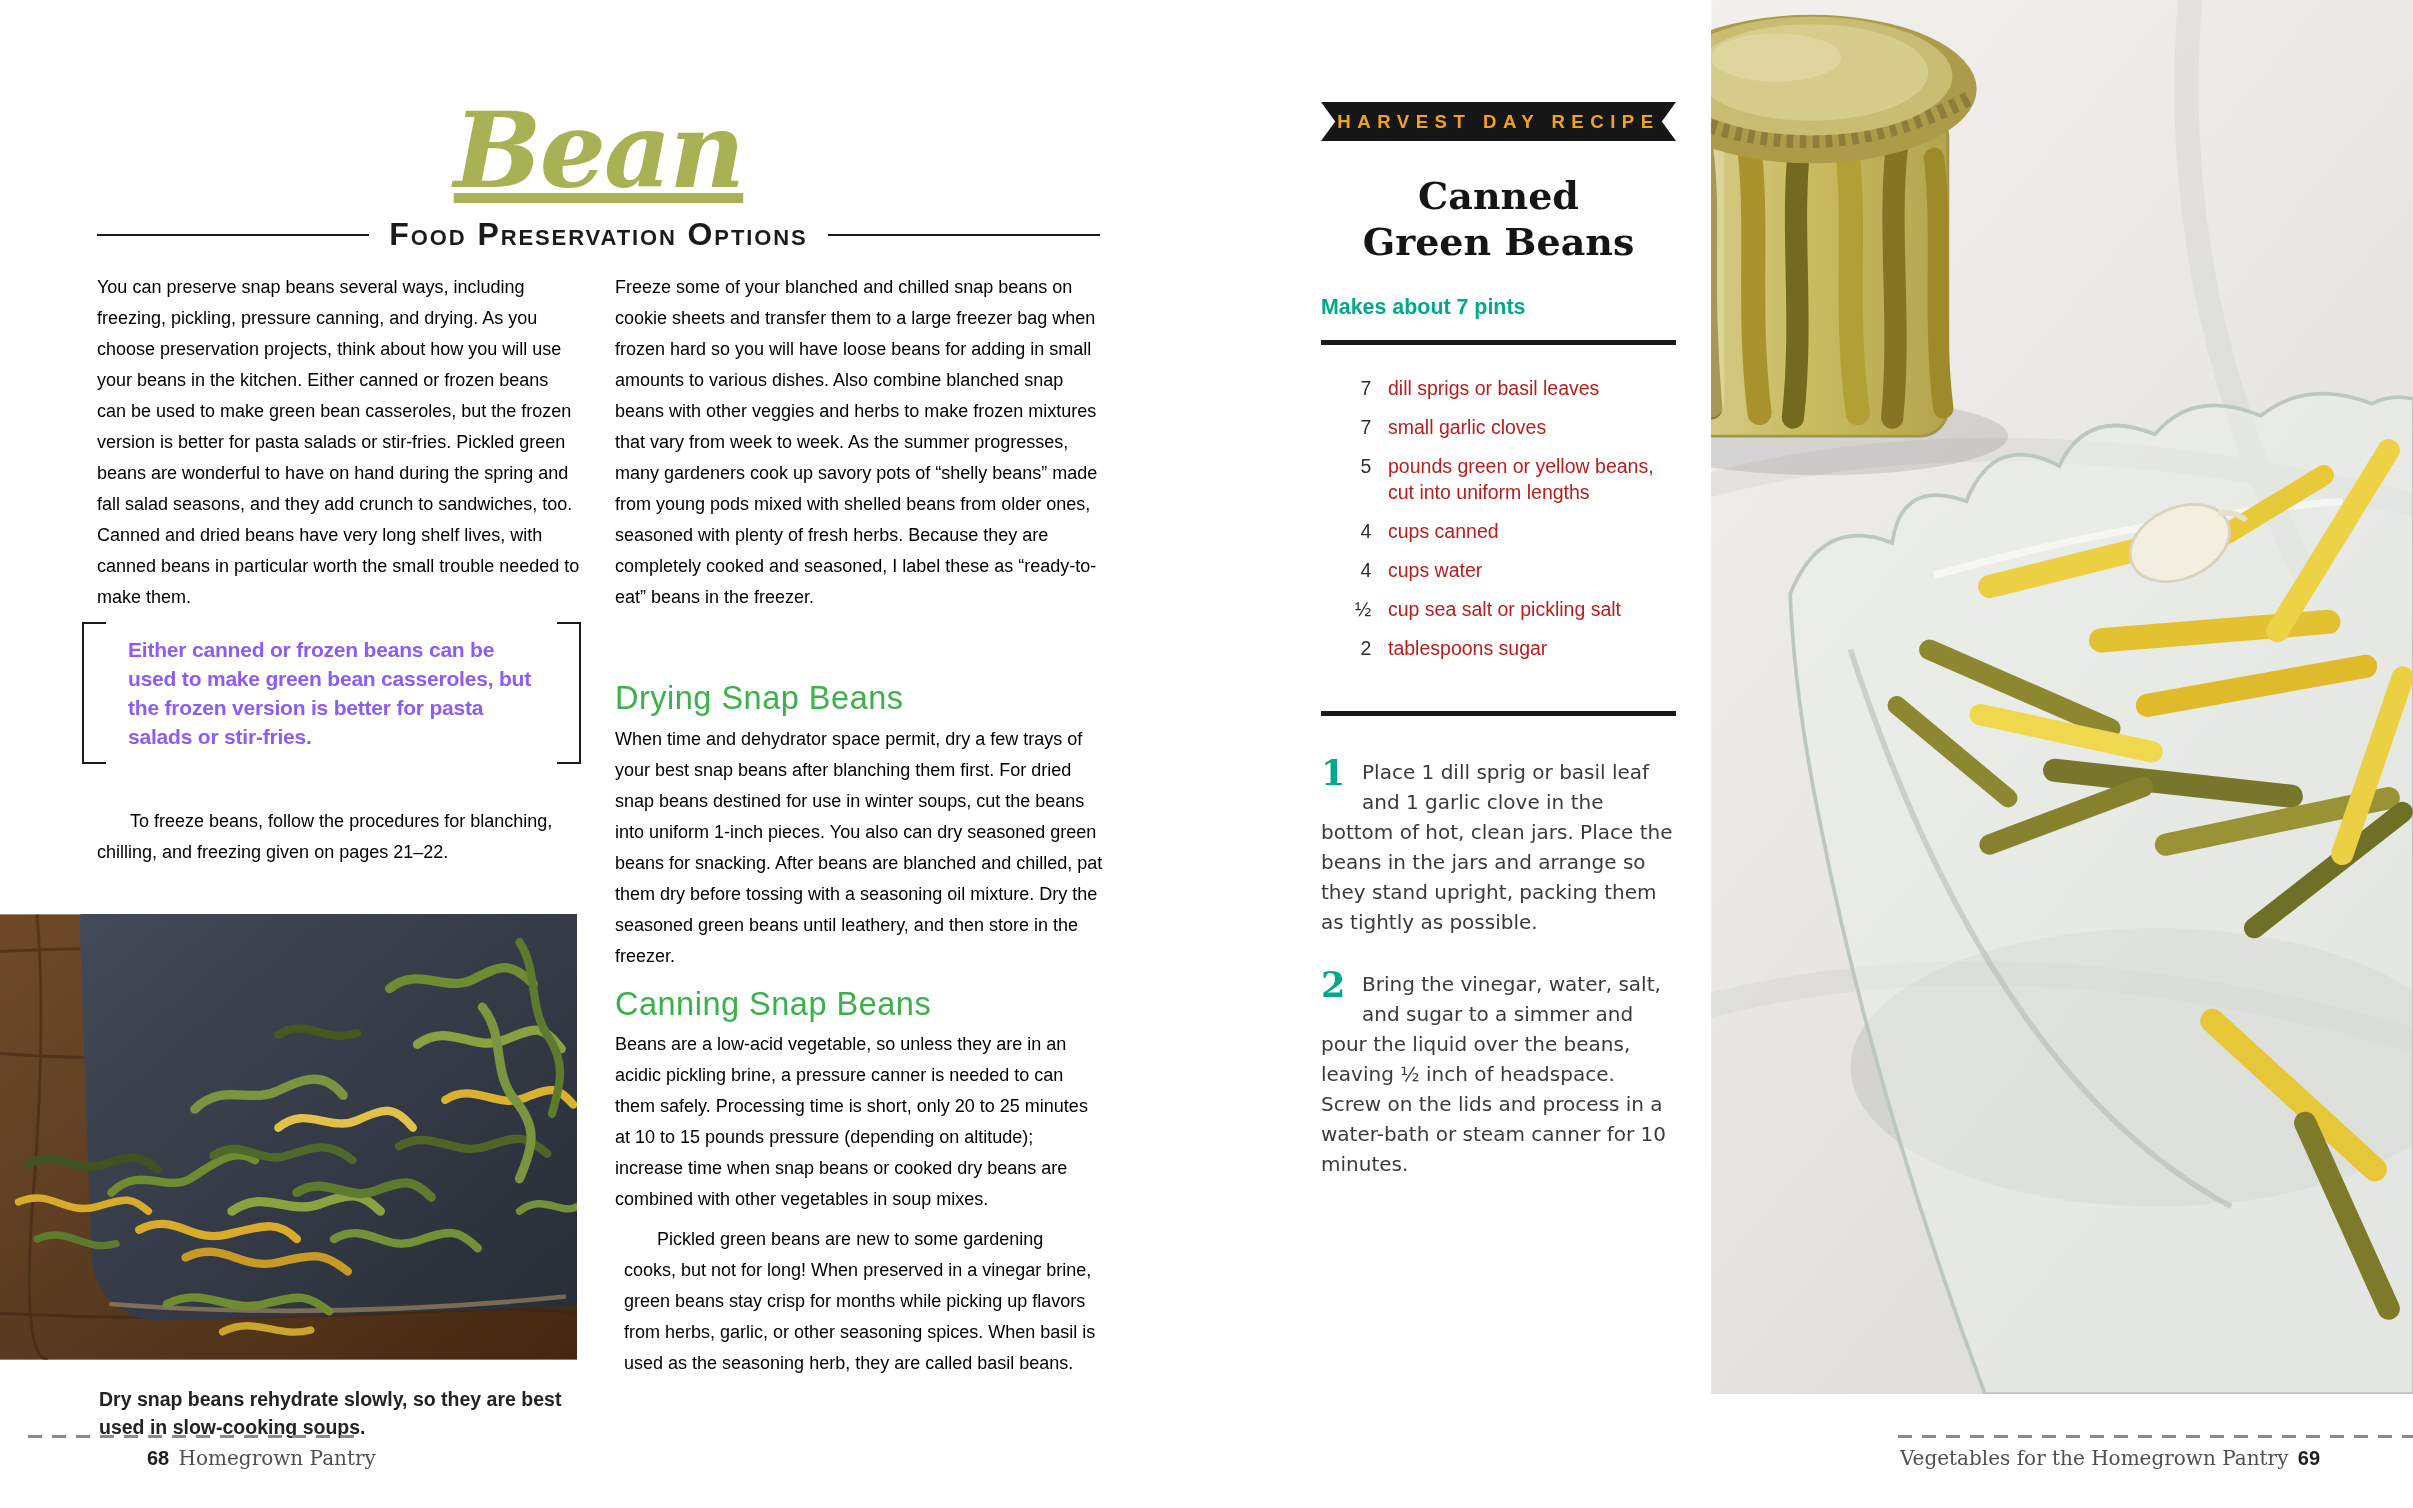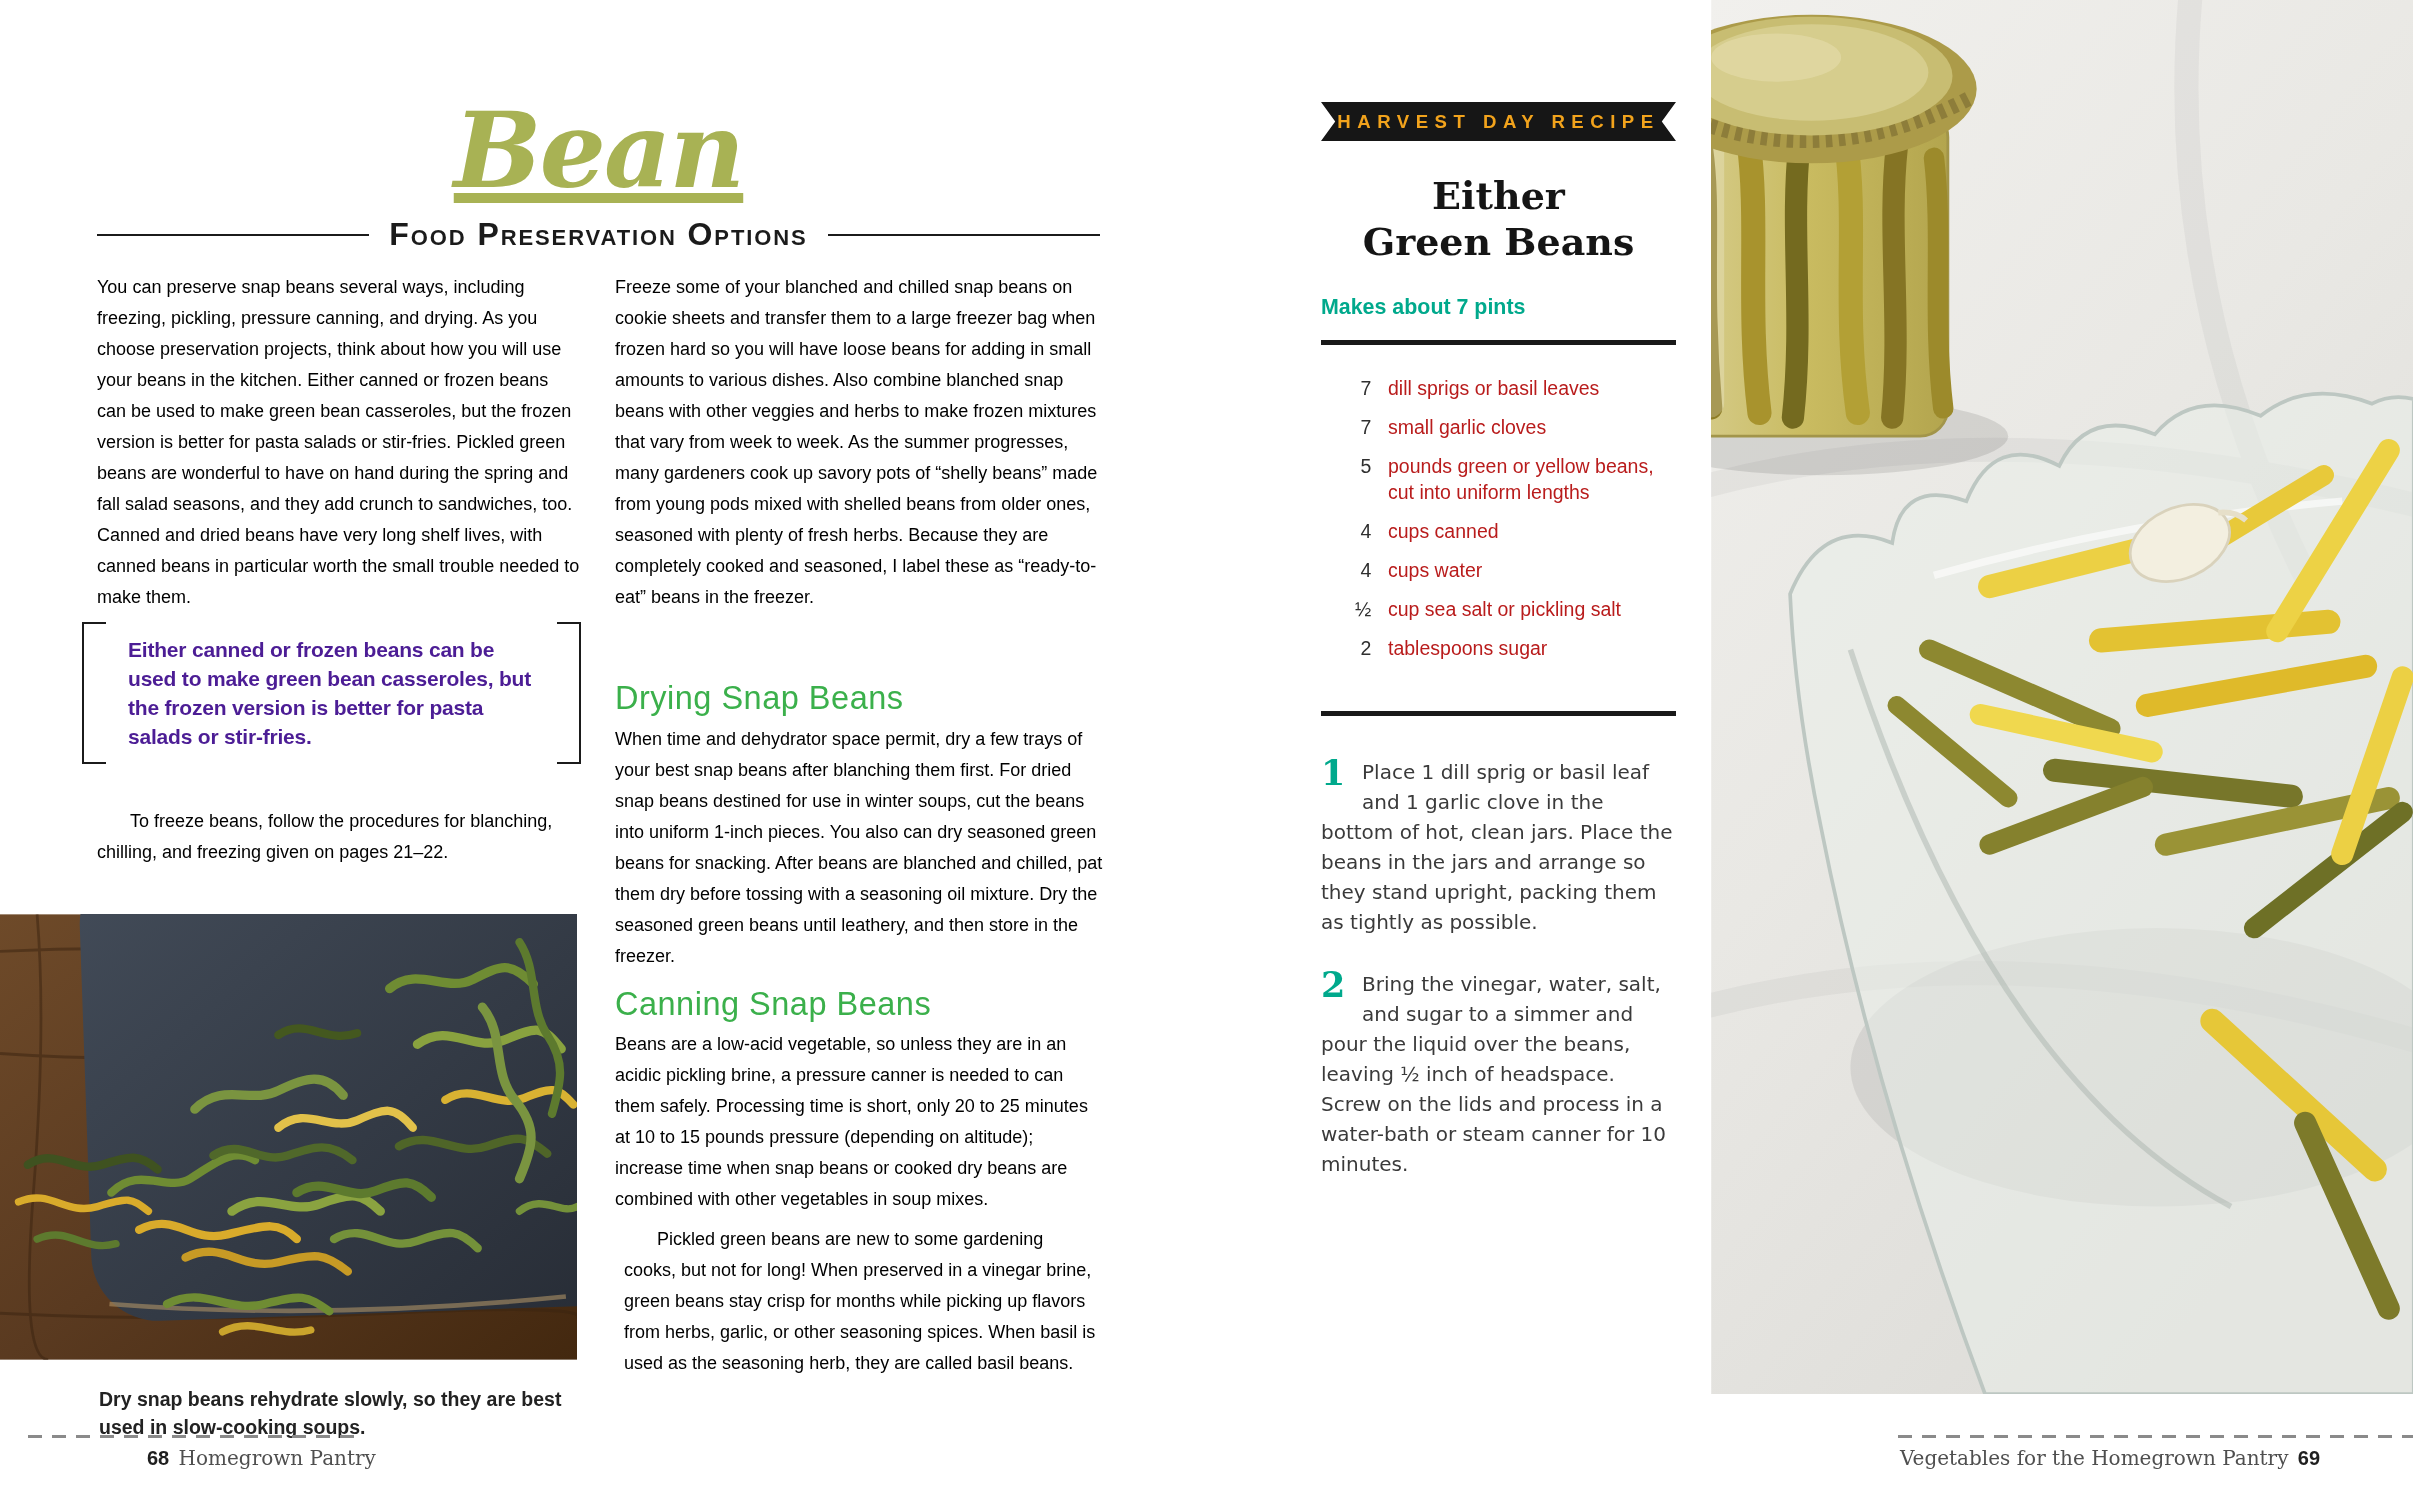--- a/index.html
+++ b/index.html
@@ -19,21 +19,21 @@
   }
   .subtitle-row .rule{flex:1;height:0;border-top:2.8px solid #1b1b1b;}
   .subtitle-text{
     font-variant:small-caps;font-weight:bold;font-size:32px;letter-spacing:1.9px;color:#1b1b1b;
     white-space:nowrap;
   }
   .bodytext{font-size:18px;line-height:31px;color:#000000;}
   .col1-p1{position:absolute;left:97px;top:272px;width:483px;}
   .pullquote{
     position:absolute;left:82px;top:622px;width:407px;
-    padding:13px 46px;font-weight:bold;font-size:21px;line-height:29px;color:#4c1d95;
+    padding:13px 46px;font-weight:bold;font-size:21px;line-height:29px;color:#8b5cf6;
     letter-spacing:-0.2px;
   }
   .pullquote::before{
     content:"";position:absolute;left:0;top:0;bottom:0;width:22px;
     border:2.8px solid #1b1b1b;border-right:none;
   }
   .pullquote::after{
     content:"";position:absolute;right:0;top:0;bottom:0;width:22px;
     border:2.8px solid #1b1b1b;border-left:none;
   }
@@ -187,21 +187,21 @@
   <div class="bodytext sec2-body">
     <p class="p1">Beans are a low-acid vegetable, so unless they are in an acidic pickling brine, a pressure canner is needed to can them safely. Processing time is short, only 20 to 25 minutes at 10 to 15 pounds pressure (depending on altitude); increase time when snap beans or cooked dry beans are combined with other vegetables in soup mixes.</p>
     <p class="p2">Pickled green beans are new to some gardening cooks, but not for long! When preserved in a vinegar brine, green beans stay crisp for months while picking up flavors from herbs, garlic, or other seasoning spices. When basil is used as the seasoning herb, they are called basil beans.</p>
   </div>
 
   <div class="banner">
     <div class="banner-text">HARVEST DAY RECIPE</div>
   </div>
 
   <div class="recipe-title">
-    <span>Either</span><br>
+    <span>Canned</span><br>
     <span>Green Beans</span>
   </div>
 
   <div class="yield">Makes about 7 pints</div>
 
   <div class="thickrule rule-top"></div>
 
   <div class="ingredients">
     <div class="ing-row">
       <div class="ing-qty">7</div>

